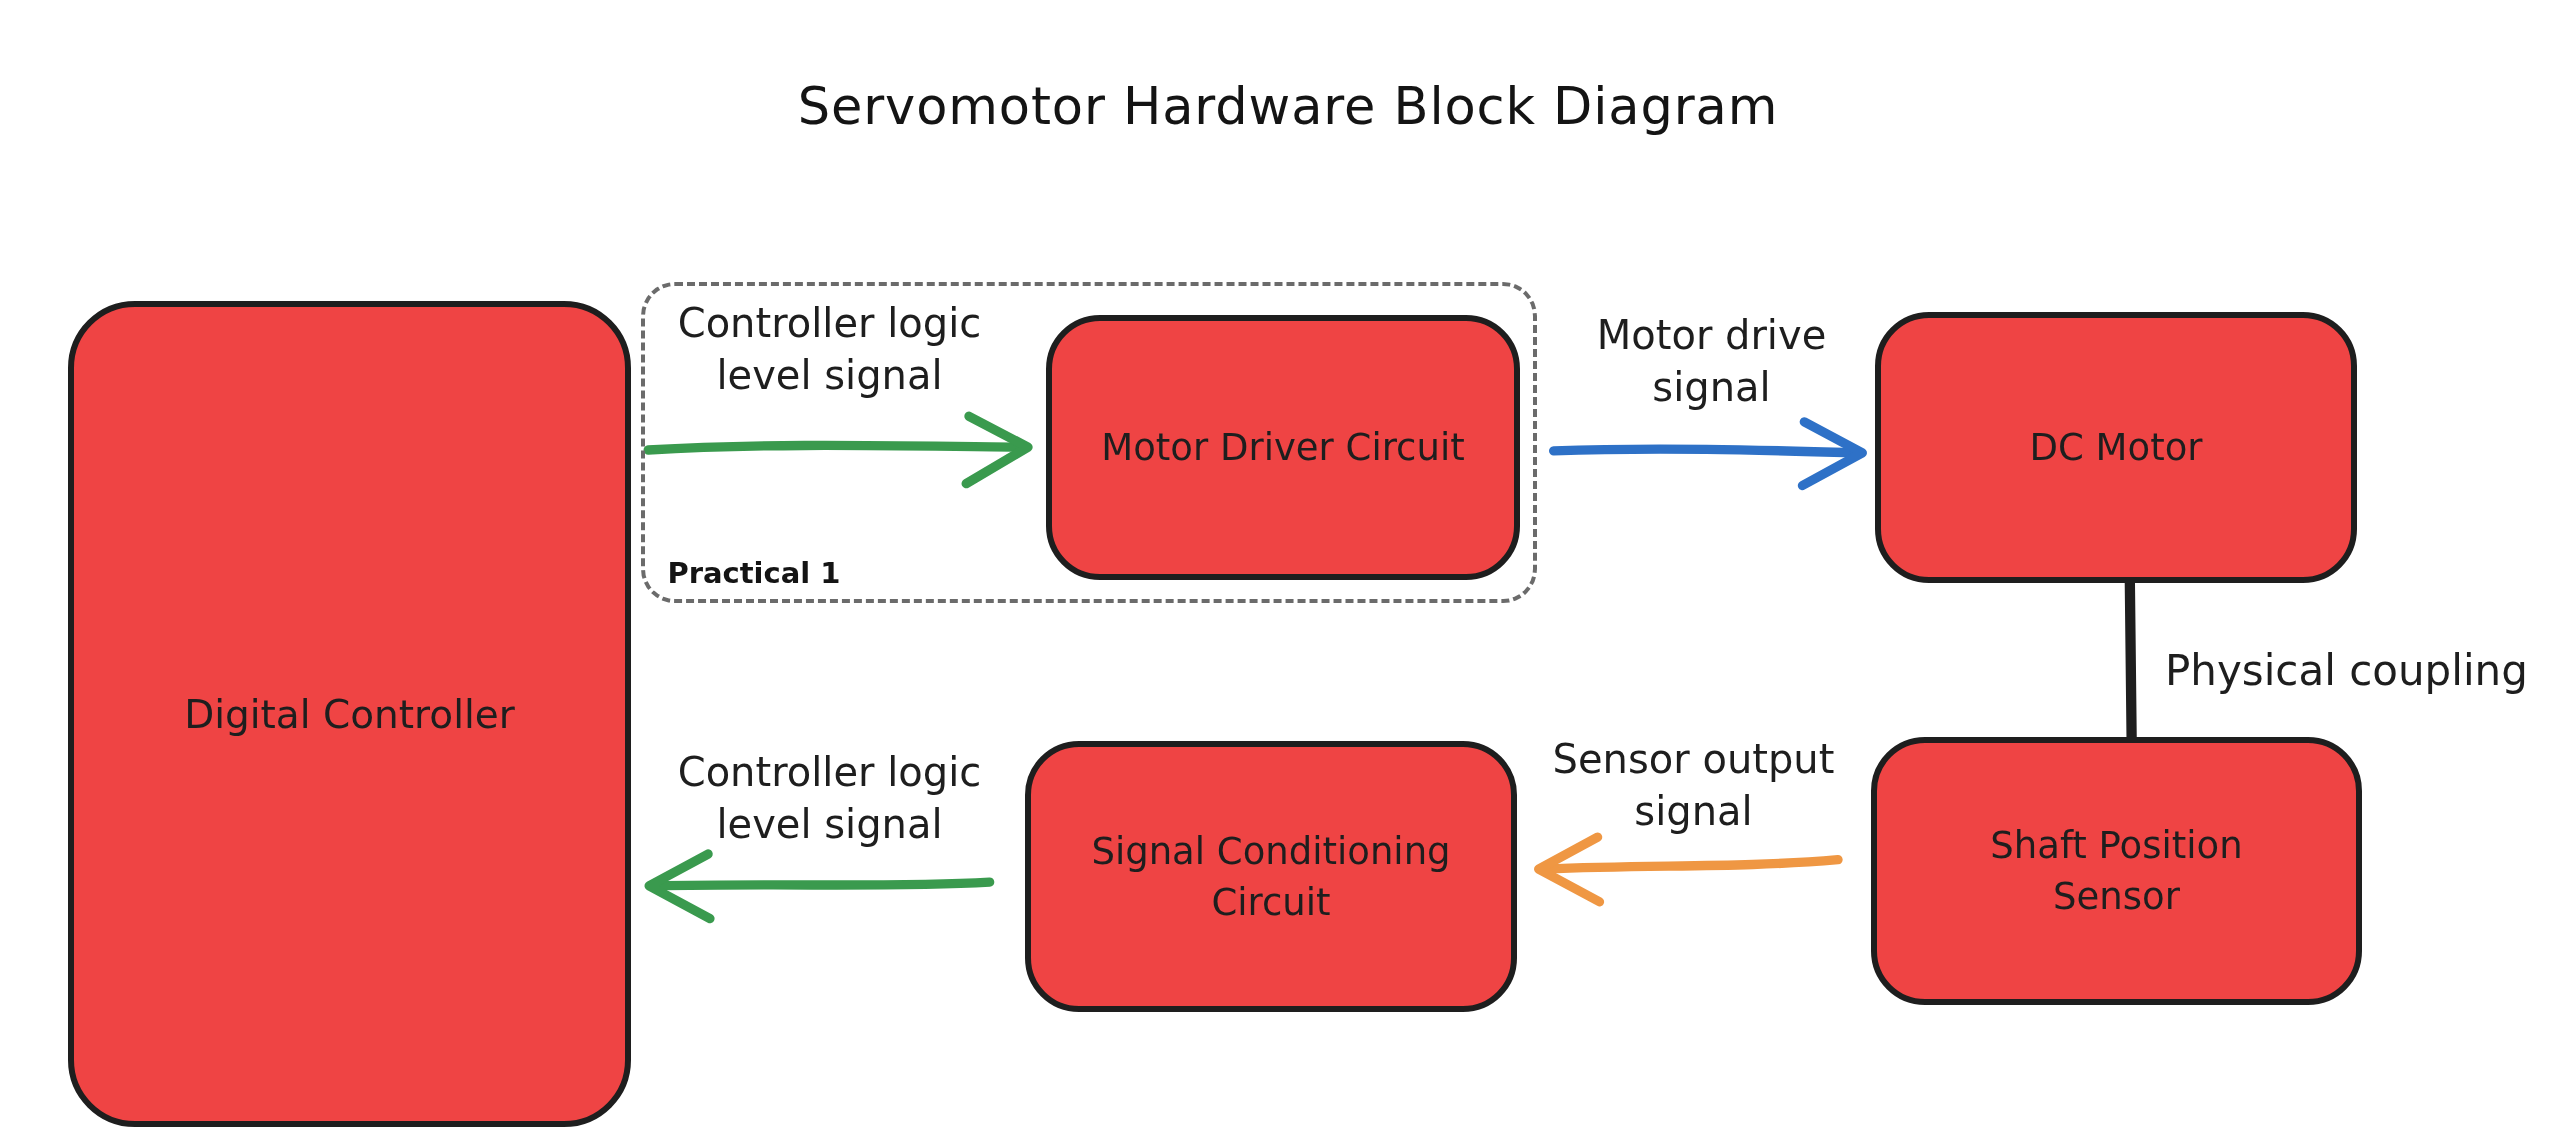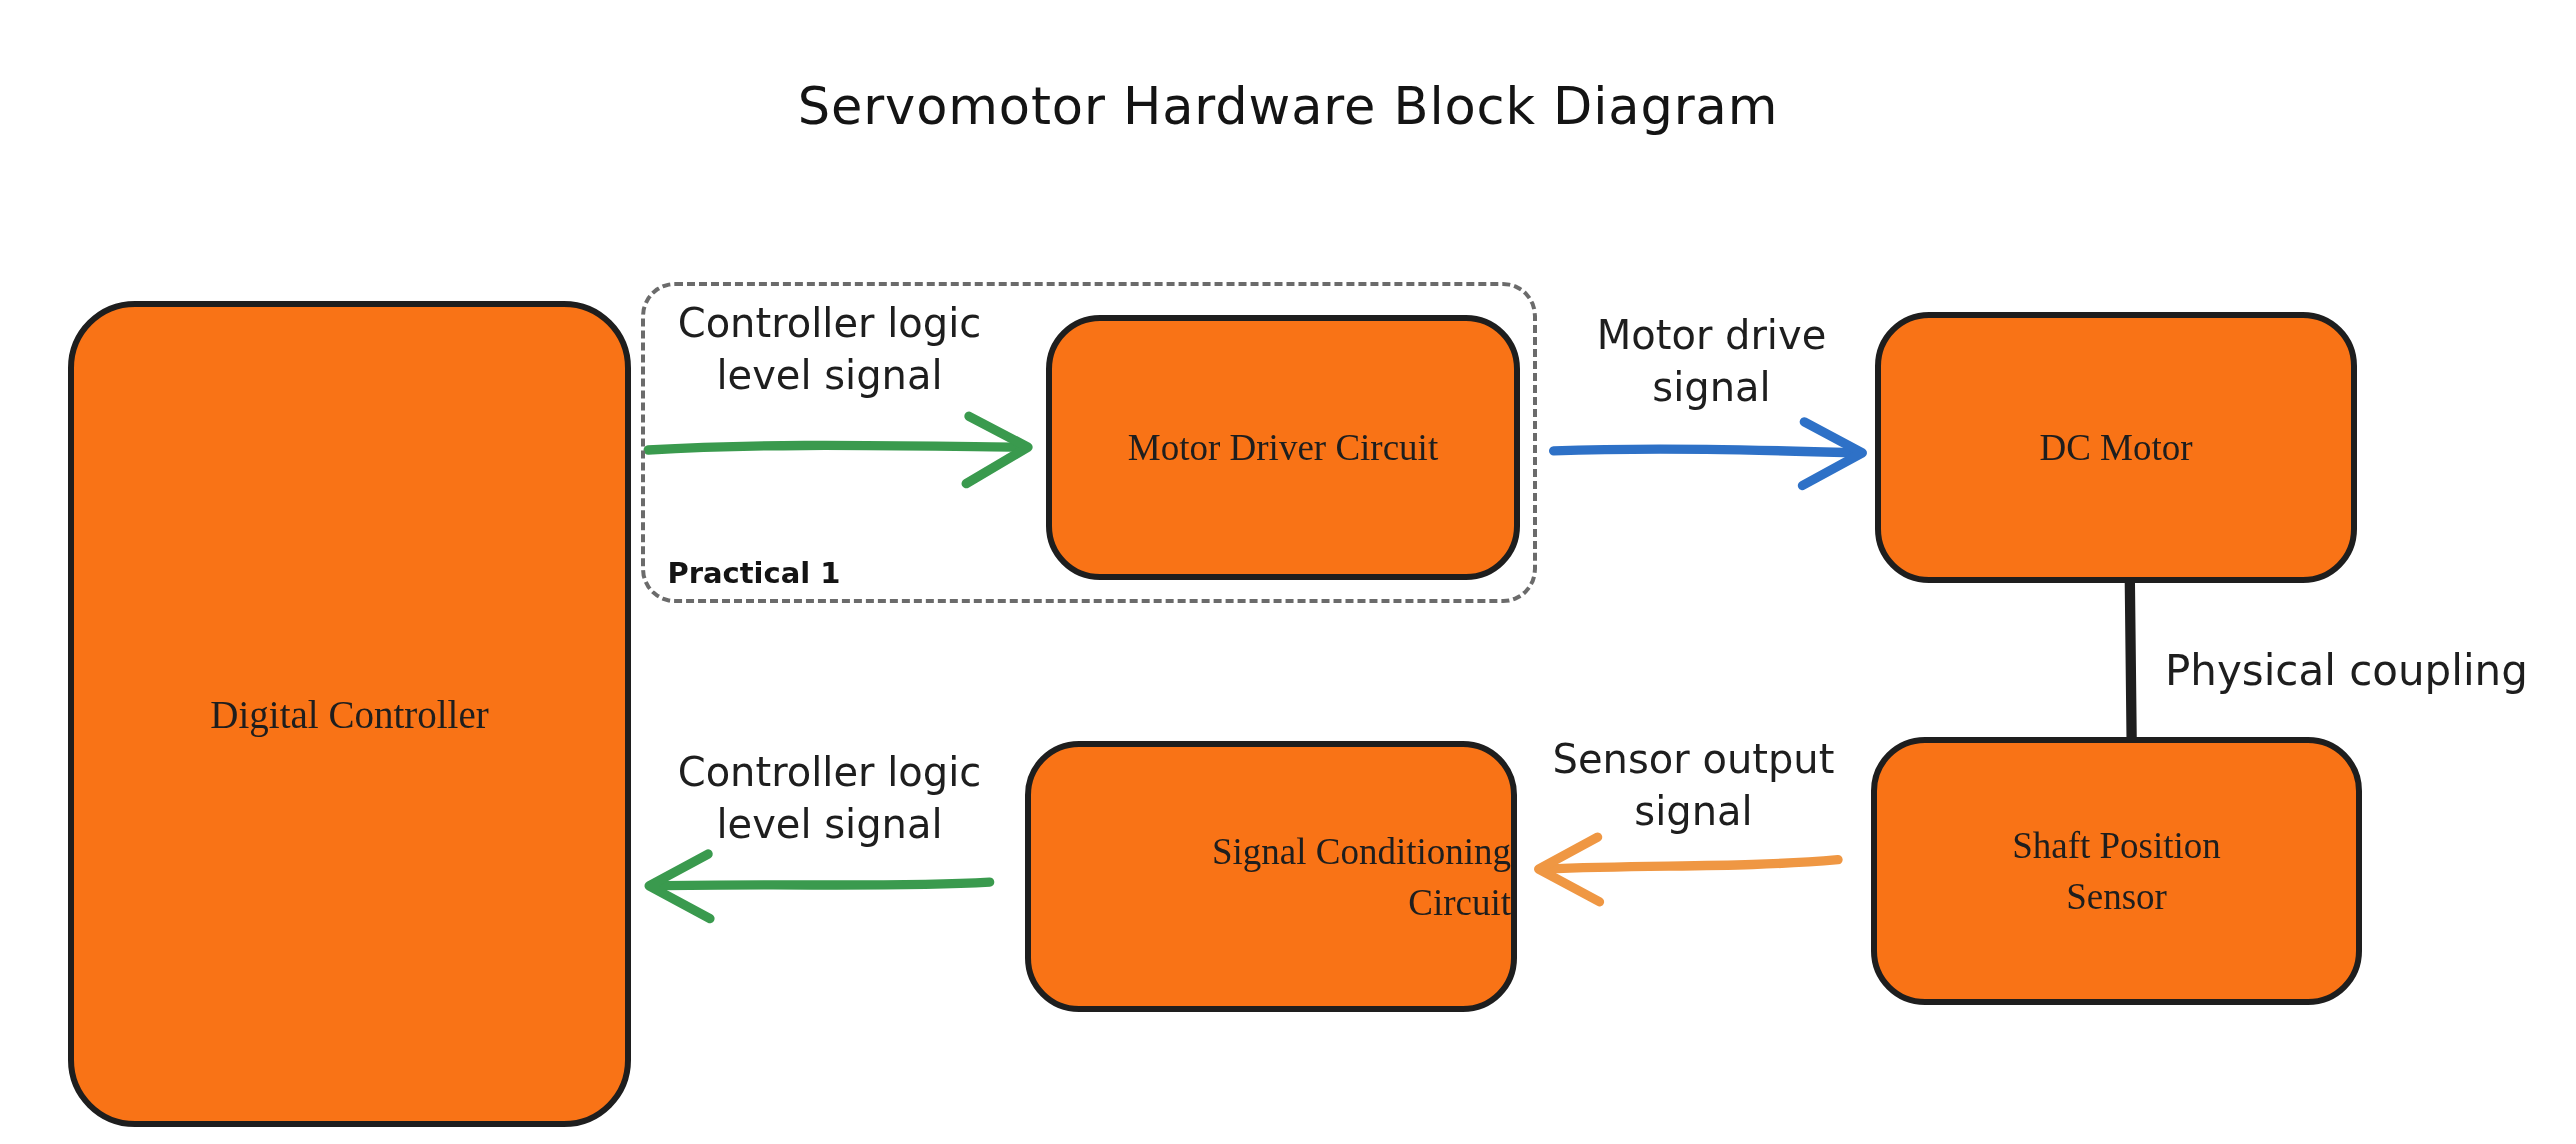--- a/index.html
+++ b/index.html
@@ -25,36 +25,35 @@
     text-align: center;
     font-size: 51px;
     font-weight: normal;
     letter-spacing: 0.9px;
     color: #141414;
   }
   .node {
     position: absolute;
     border: 6.5px solid #1e1e1e;
     border-radius: 54px;
-    background: #f97316;
+    background: #ef4444;
     display: flex;
     flex-direction: column;
     align-items: center;
     justify-content: center;
     text-align: center;
     font-size: 37px;
     line-height: 51px;
     color: #1e1e1e;
     box-sizing: border-box;
-    font-family: Liberation Serif, serif;
   }
   .node-digital       { left: 68px;   top: 301px; width: 563px; height: 826px; border-radius: 67px; font-size: 39px; }
   .node-motor-driver  { left: 1046px; top: 315px; width: 474px; height: 265px; }
   .node-dc-motor      { left: 1875px; top: 312px; width: 482px; height: 271px; }
-  .node-signal-cond   { left: 1025px; top: 741px; width: 492px; height: 271px; align-items: flex-end; }
+  .node-signal-cond   { left: 1025px; top: 741px; width: 492px; height: 271px; }
   .node-shaft-sensor  { left: 1871px; top: 737px; width: 491px; height: 268px; }
 
   .group-box {
     position: absolute;
     left: 641px;
     top: 282px;
     width: 896px;
     height: 321px;
     border: 4.7px dashed #6b6b6b;
     border-radius: 34px;

